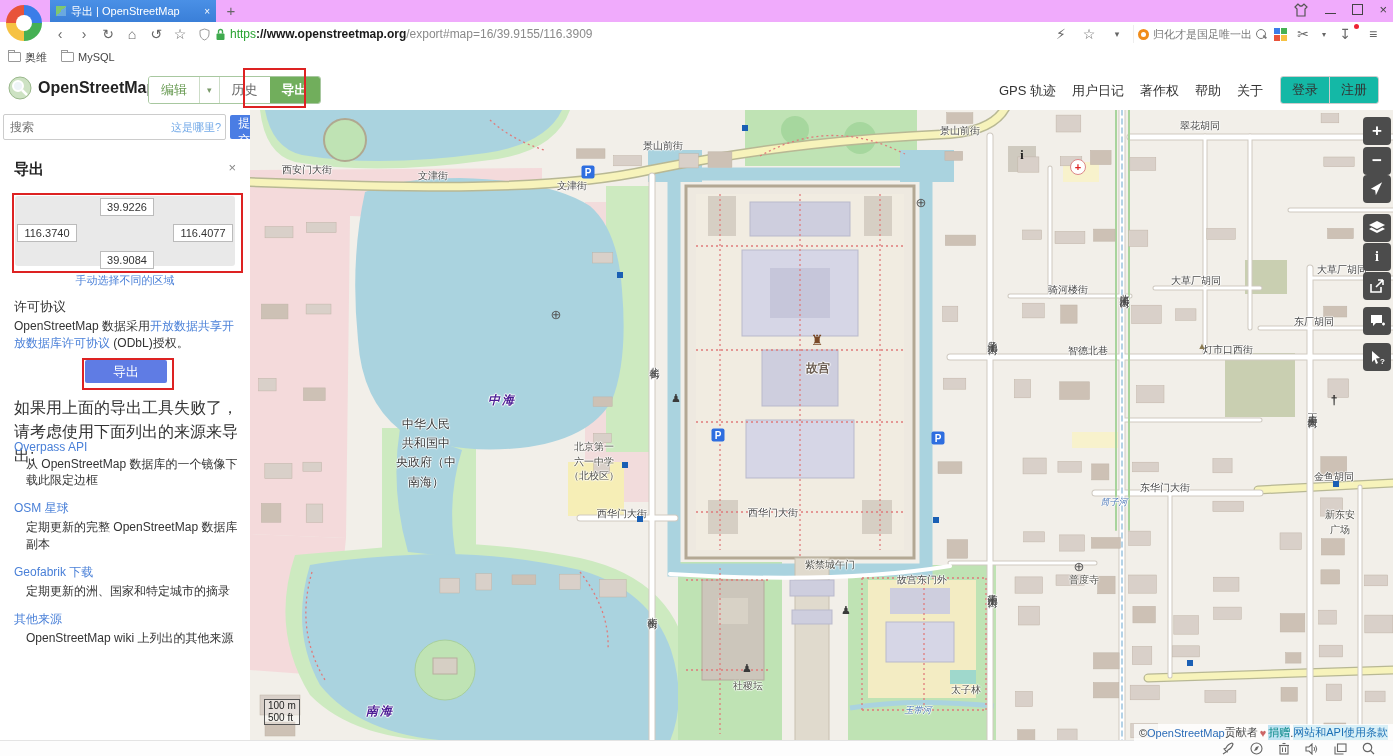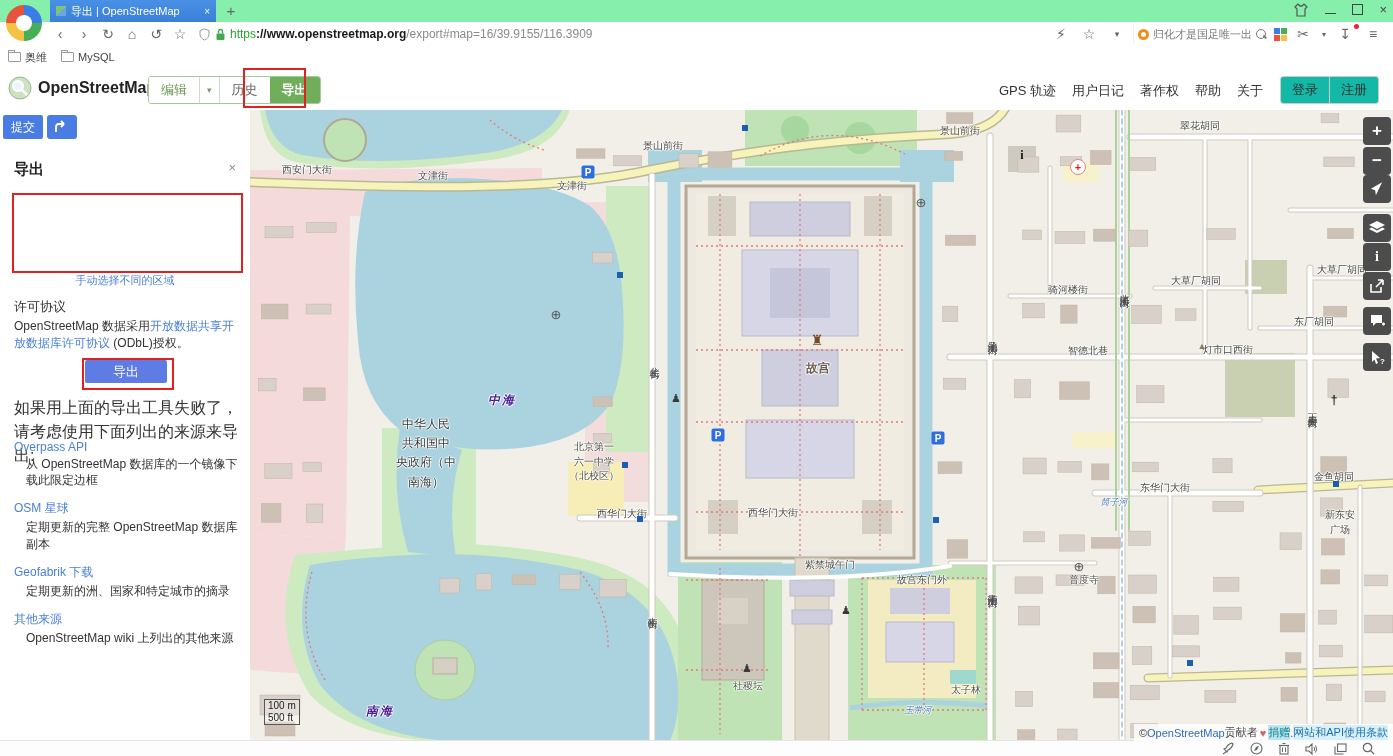--- a/index.html
+++ b/index.html
@@ -1,19 +1,19 @@
 <!DOCTYPE html>
 <html><head>
 <meta charset="utf-8">
 <style>
   html,body{margin:0;padding:0;background:#999;}
   #app{position:relative;width:1393px;height:756px;background:#fff;overflow:hidden;
        font-family:"Liberation Sans","DejaVu Sans",sans-serif;font-size:12px;color:#333;}
   
-  #tabbar{position:absolute;left:0;top:0;right:0;height:22px;background:#86efac;}
+  #tabbar{position:absolute;left:0;top:0;right:0;height:22px;background:#f0abfc;}
   #blogo{position:absolute;left:6px;top:5px;width:36px;height:36px;border-radius:50%;
          background:conic-gradient(#3b7de8 0 25%,#45b054 25% 50%,#f6c243 50% 75%,#e8533b 75% 100%);}
   #blogo::after{content:"";position:absolute;left:10px;top:10px;width:16px;height:16px;border-radius:50%;background:#fff;}
   #tab{position:absolute;left:50px;top:0;width:166px;height:22px;background:linear-gradient(#4a90e6,#3a7fd8);
        color:#fff;display:flex;align-items:center;padding:0 6px;box-sizing:border-box;font-size:11px;}
   #tab .fav{width:10px;height:10px;margin-right:5px;background:linear-gradient(135deg,#7fc76f 50%,#6aa8e0 50%);flex:none;}
   #tab .t{flex:1;overflow:hidden;white-space:nowrap;}
   #tab .x{margin-left:4px;font-size:10px;}
   #newtab{position:absolute;left:222px;top:2px;width:18px;height:18px;color:#666;font-size:15px;text-align:center;line-height:18px;}
   #wctrl{position:absolute;right:6px;top:2px;display:flex;gap:16px;align-items:center;color:#444;}
@@ -224,30 +224,40 @@
       <span>关于</span>
     </div>
     <div id="authbtns">
       <span class="b">登录</span>
       <span class="b">注册</span>
     </div>
   </div>
 
   <div id="sidebar">
     <div id="searchrow">
+      <div id="searchbox">
+        <input placeholder="搜索" style="">
+        <span id="wherelink">这是哪里?</span>
+      </div>
       <button class="bluebtn">提交</button>
       <div id="dirbtn">
         <svg width="16" height="14" viewBox="0 0 16 14">
           <path d="M2,12 V7 A3,3 0 0 1 5,4 H10 M10,4 L7,1 M10,4 L7,7" fill="none" stroke="#fff" stroke-width="1.8"></path>
         </svg>
       </div>
     </div>
     <div id="panel">
       <div id="ptitle">导出</div>
       <div id="pclose">×</div>
+    </div>
+    <div id="coordbox">
+      <input id="in-n" value="39.9226" style="">
+      <input id="in-w" value="116.3740" style="">
+      <input id="in-e" value="116.4077" style="">
+      <input id="in-s" value="39.9084" style="">
     </div>
     <div id="manual">手动选择不同的区域</div>
     <div id="lic-h">许可协议</div>
     <div id="lic-p">
       <span>OpenStreetMap 数据采用</span><span class="lnk">开放数据共享开放数据库许可协议</span><span> (ODbL)授权。</span>
     </div>
     <button id="bigexport">导出</button>
     <div id="failnote">如果用上面的导出工具失败了，请考虑使用下面列出的来源来导出:</div>
     <div id="sources">
       <div class="src">

